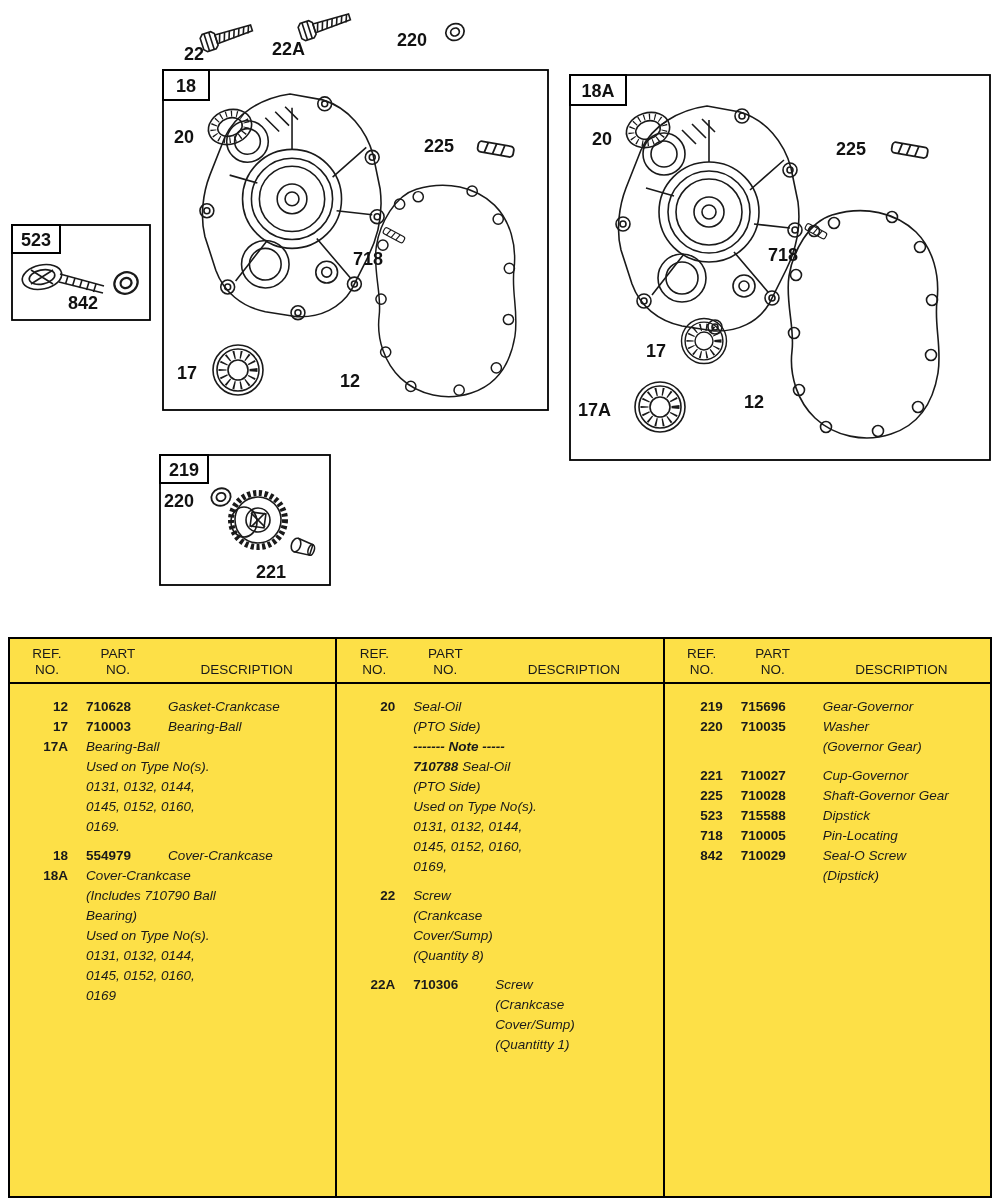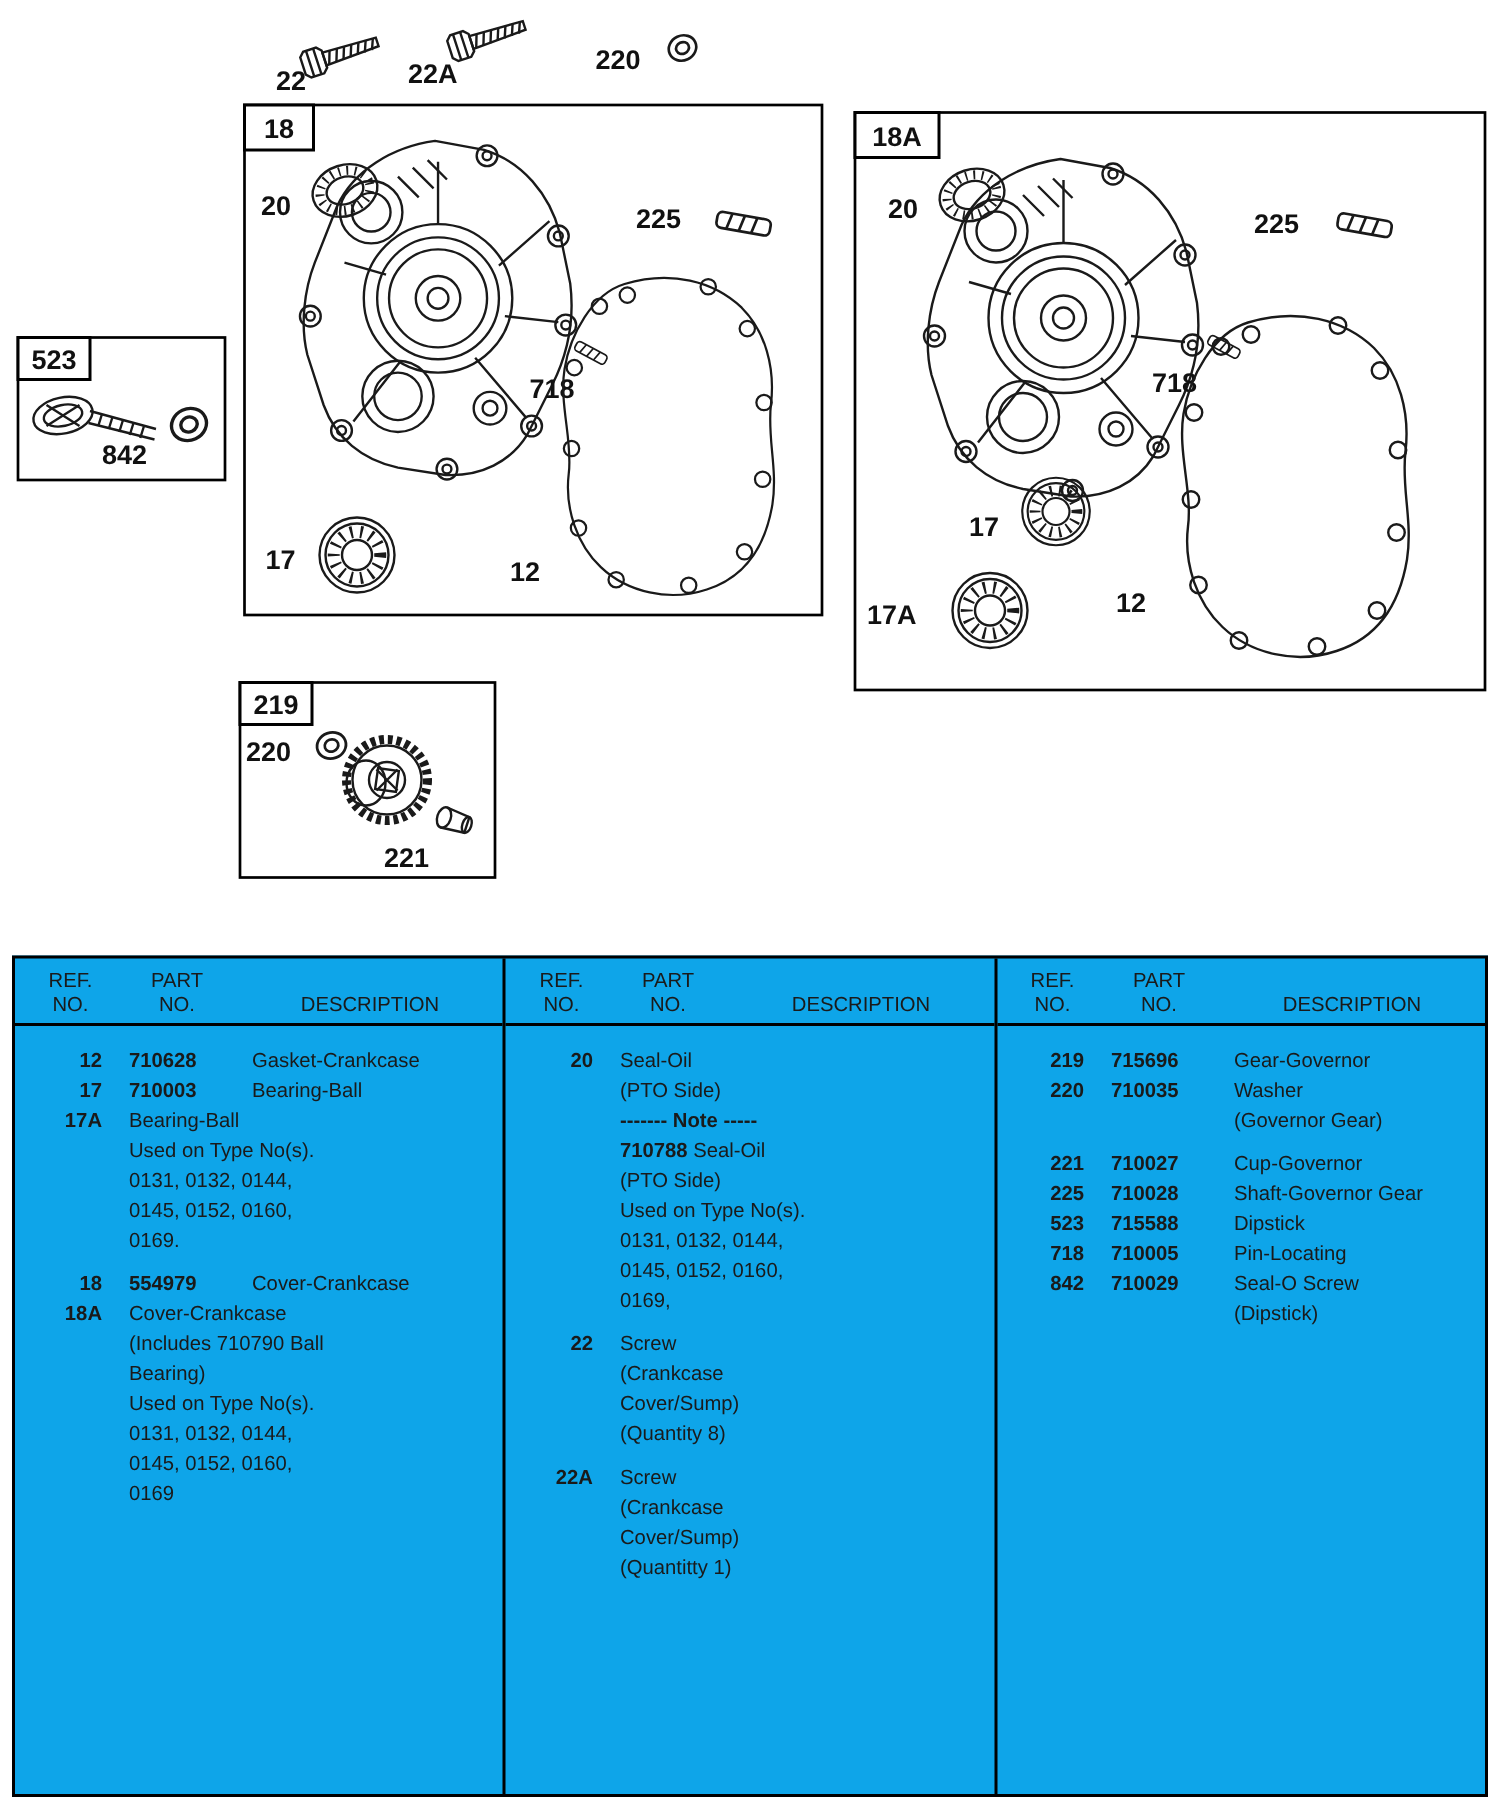--- a/index.html
+++ b/index.html
@@ -6,39 +6,39 @@
   html,body { width:1000px; height:1200px; background:#ffffff; }
   body { font-family:"Liberation Sans", sans-serif; color:#1a1a1a; position:relative; overflow:hidden; }
 
   .diagram-svg { position:absolute; left:0; top:0; display:block; }
 
   .lbl { font-family:"Liberation Sans", sans-serif; font-weight:bold; font-size:18px; fill:#111; }
   .boxlbl { font-family:"Liberation Sans", sans-serif; font-weight:bold; font-size:18px; fill:#111; text-anchor:middle; }
 
   .parts-table {
     position:absolute; left:8px; top:637px; width:984px; height:561px;
-    border:2px solid #000; display:flex; background:#0ea5e9;
+    border:2px solid #000; display:flex; background:#fde047;
   }
   .tgroup { flex:1 1 0; display:flex; flex-direction:column; min-width:0; }
   .tgroup + .tgroup { border-left:2px solid #000; }
 
   .thead {
     display:grid; grid-template-columns:42px 64px 1fr; column-gap:18px;
     padding:7px 10px 4px 16px; border-bottom:2px solid #000;
     font-size:13.5px; line-height:16px;
   }
   .hcell { display:flex; flex-direction:column; justify-content:flex-end; text-align:center; }
 
   .tbody { padding:13px 8px 8px 16px; font-size:13.5px; line-height:20px; }
   .prow { display:grid; grid-template-columns:42px 64px 1fr; column-gap:18px; }
   .prow.gap { margin-top:9px; }
   .ref  { font-weight:bold; text-align:right; white-space:nowrap; }
   .part { font-weight:bold; white-space:nowrap; }
   .desc { min-width:0; }
-  .dline { white-space:nowrap; }
+  .dline { white-space:nowrap;font-style:italic; }
   .bold { font-weight:bold; }
 </style>
 </head>
 <body>
 
 <svg class="diagram-svg" width="1000" height="632" viewBox="0 0 1000 632" xmlns="http://www.w3.org/2000/svg">
   <defs>
     <g id="coverShape" fill="none" stroke="#1a1a1a" stroke-width="1.6">
       <path d="M95,6 L128,12 C154,20 172,42 179,68 L186,102 C189,126 184,150 174,170 L157,204 C146,222 126,232 102,231 L70,226 C46,221 28,206 20,184 L9,150 C4,130 7,106 14,88 L29,50 C40,26 66,10 95,6 Z"></path>
       <circle cx="97" cy="112" r="50"></circle>
@@ -305,20 +305,21 @@
           <span class="ref">22</span>
           <div class="desc">
             <div class="dline">Screw</div>
             <div class="dline">(Crankcase</div>
             <div class="dline">Cover/Sump)</div>
             <div class="dline">(Quantity 8)</div>
           </div>
         </div>
         <div class="prow gap">
           <span class="ref">22A</span>
+          <span class="part">710306</span>
           <div class="desc">
             <div class="dline">Screw</div>
             <div class="dline">(Crankcase</div>
             <div class="dline">Cover/Sump)</div>
             <div class="dline">(Quantitty 1)</div>
           </div>
         </div>
       </div>
   </div>
 

